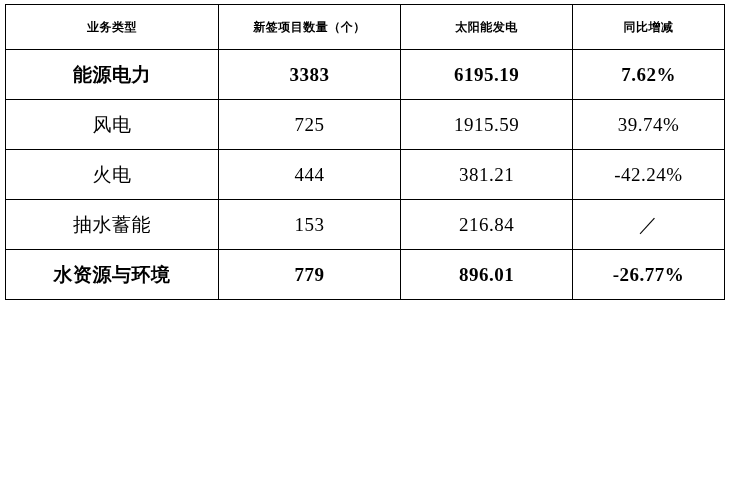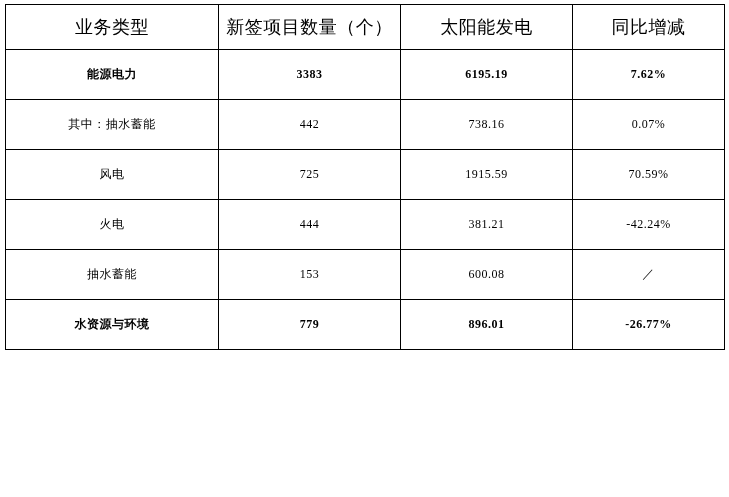--- a/index.html
+++ b/index.html
@@ -23,27 +23,27 @@
   table.data-table {
     border-collapse: collapse;
     width: 719px;
     table-layout: fixed;
   }
   table.data-table td, table.data-table th {
     border: 1px solid #000000;
     text-align: center;
     vertical-align: middle;
     font-weight: normal;
-    font-size: 12px;
+    font-size: 19px;
     letter-spacing: 0.5px;
   }
   table.data-table thead th {
     height: 42px;
-    font-size: 18px;
-    font-weight: normal;
+    font-size: 12px;
+    font-weight: bold;
   }
   table.data-table tbody td {
     height: 47px;
   }
   tr.bold-row td {
     font-weight: bold;
   }
   .col-type { width: 213px; }
   .col-count { width: 182px; }
   .col-amount { width: 172px; }
@@ -76,41 +76,35 @@
       </tr>
     </thead>
     <tbody>
       <tr class="bold-row">
         <td>能源电力</td>
         <td class="num">3383</td>
         <td class="num">6195.19</td>
         <td class="num">7.62%</td>
       </tr>
       <tr>
-        <td>其中：抽水蓄能</td>
-        <td class="num">442</td>
-        <td class="num">738.16</td>
-        <td class="num">0.07%</td>
-      </tr>
-      <tr>
         <td>风电</td>
         <td class="num">725</td>
         <td class="num">1915.59</td>
-        <td class="num">70.59%</td>
+        <td class="num">39.74%</td>
       </tr>
       <tr>
         <td>火电</td>
         <td class="num">444</td>
         <td class="num">381.21</td>
         <td class="num">-42.24%</td>
       </tr>
       <tr>
         <td>抽水蓄能</td>
         <td class="num">153</td>
-        <td class="num">600.08</td>
+        <td class="num">216.84</td>
         <td class="slash">／</td>
       </tr>
       <tr class="bold-row">
         <td>水资源与环境</td>
         <td class="num">779</td>
         <td class="num">896.01</td>
         <td class="num">-26.77%</td>
       </tr>
     </tbody>
   </table>

